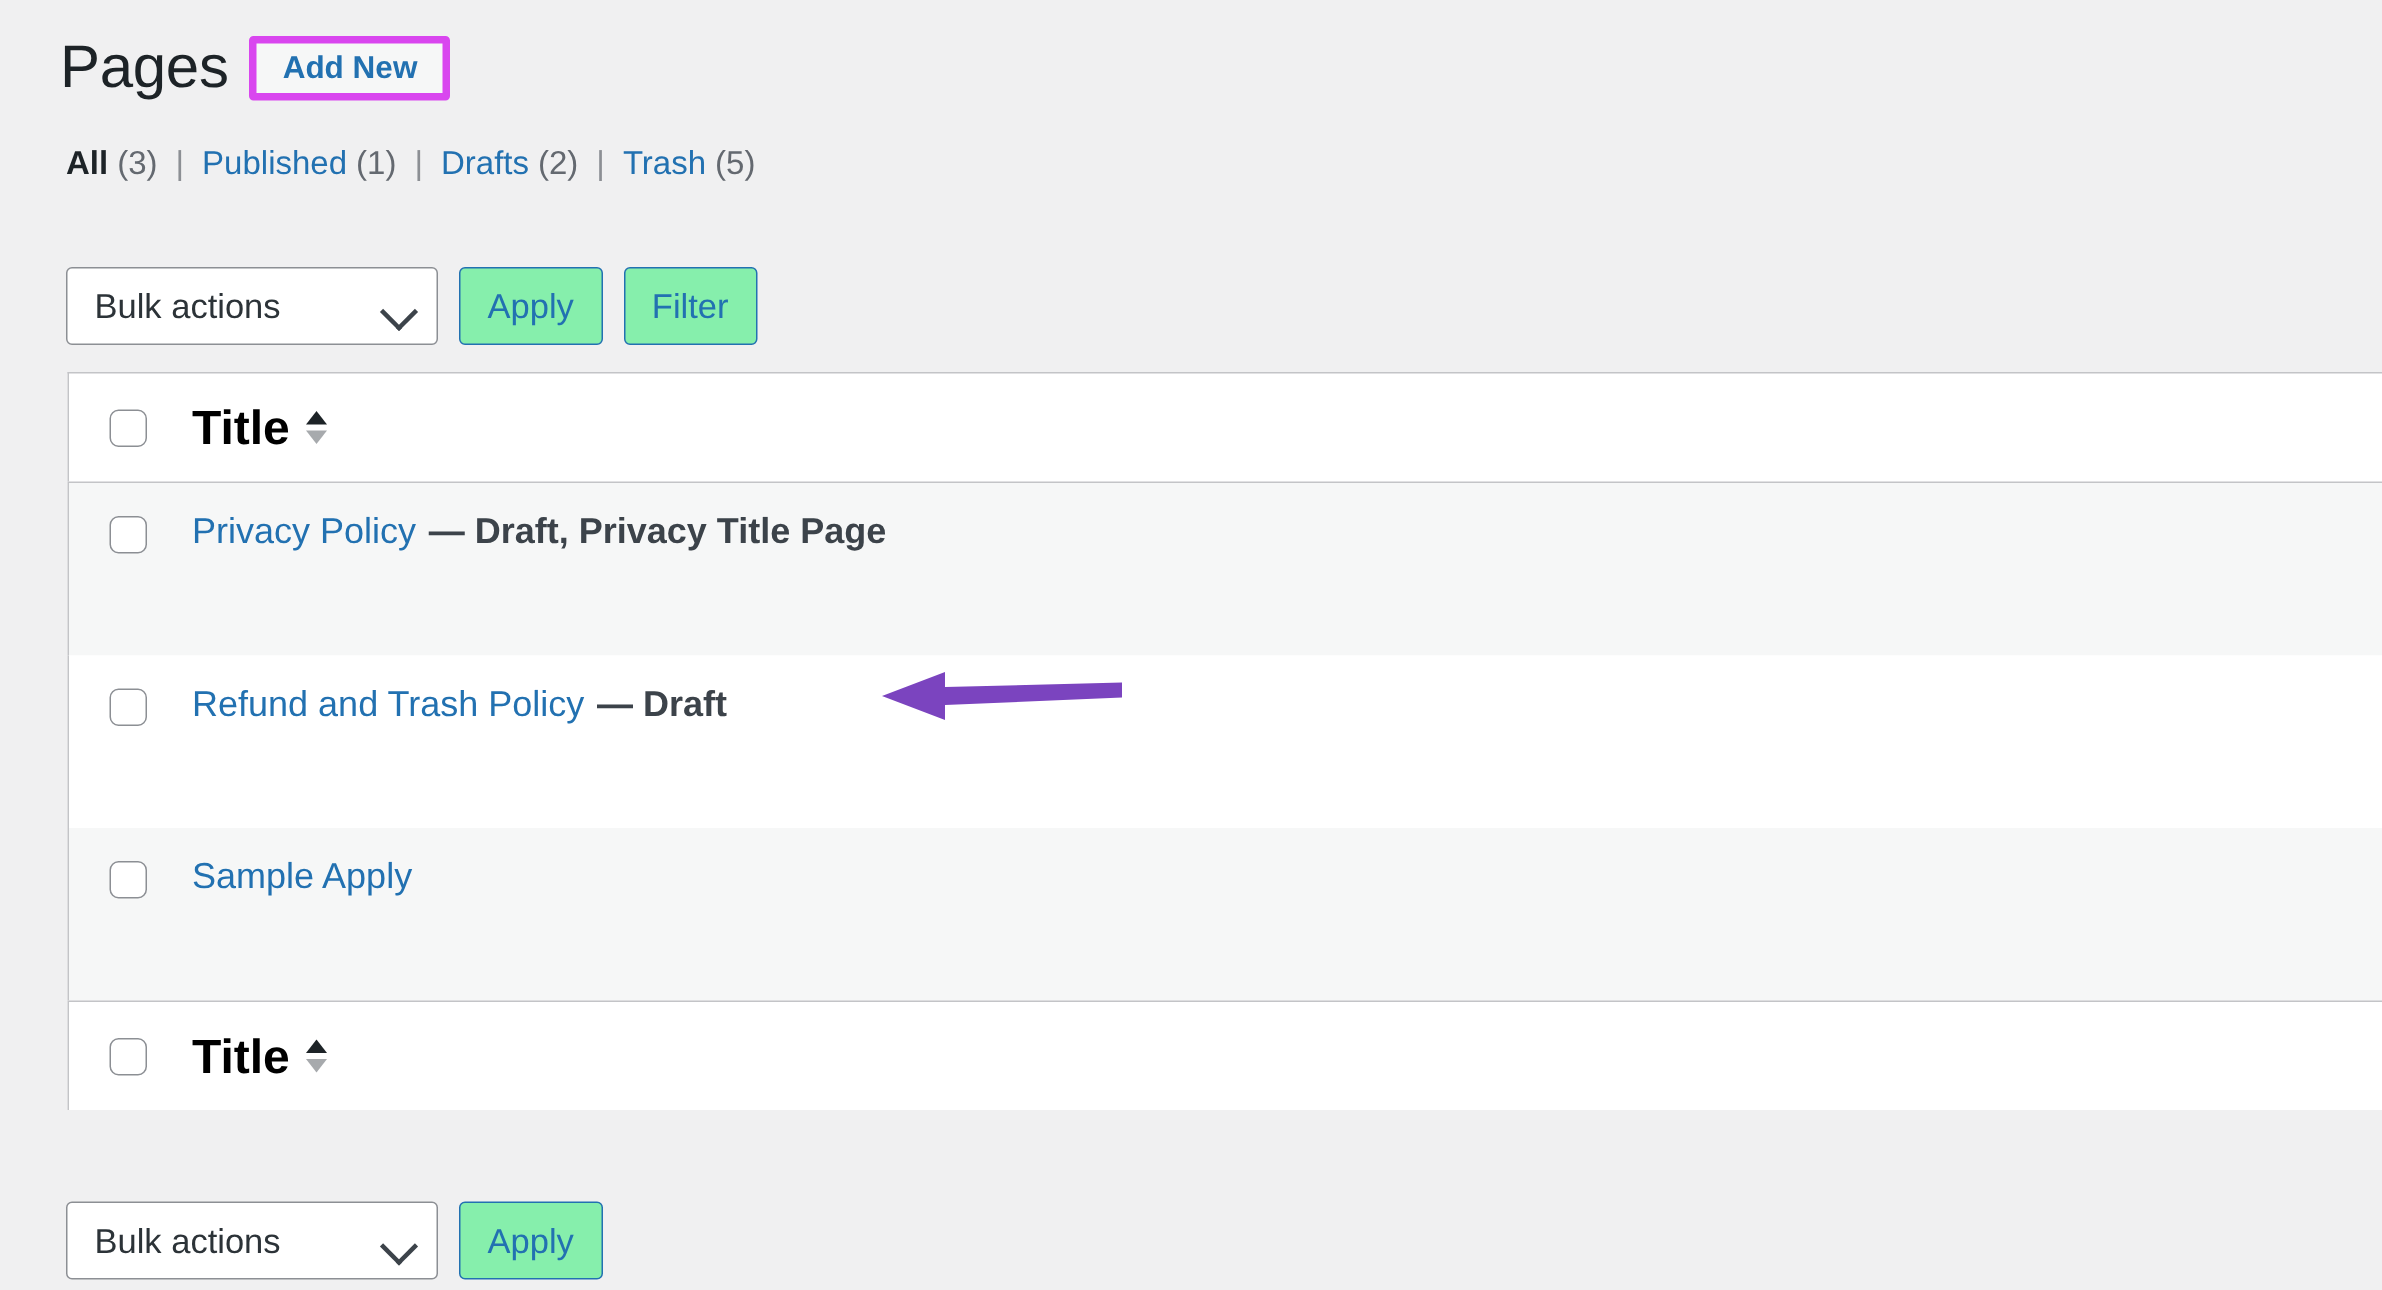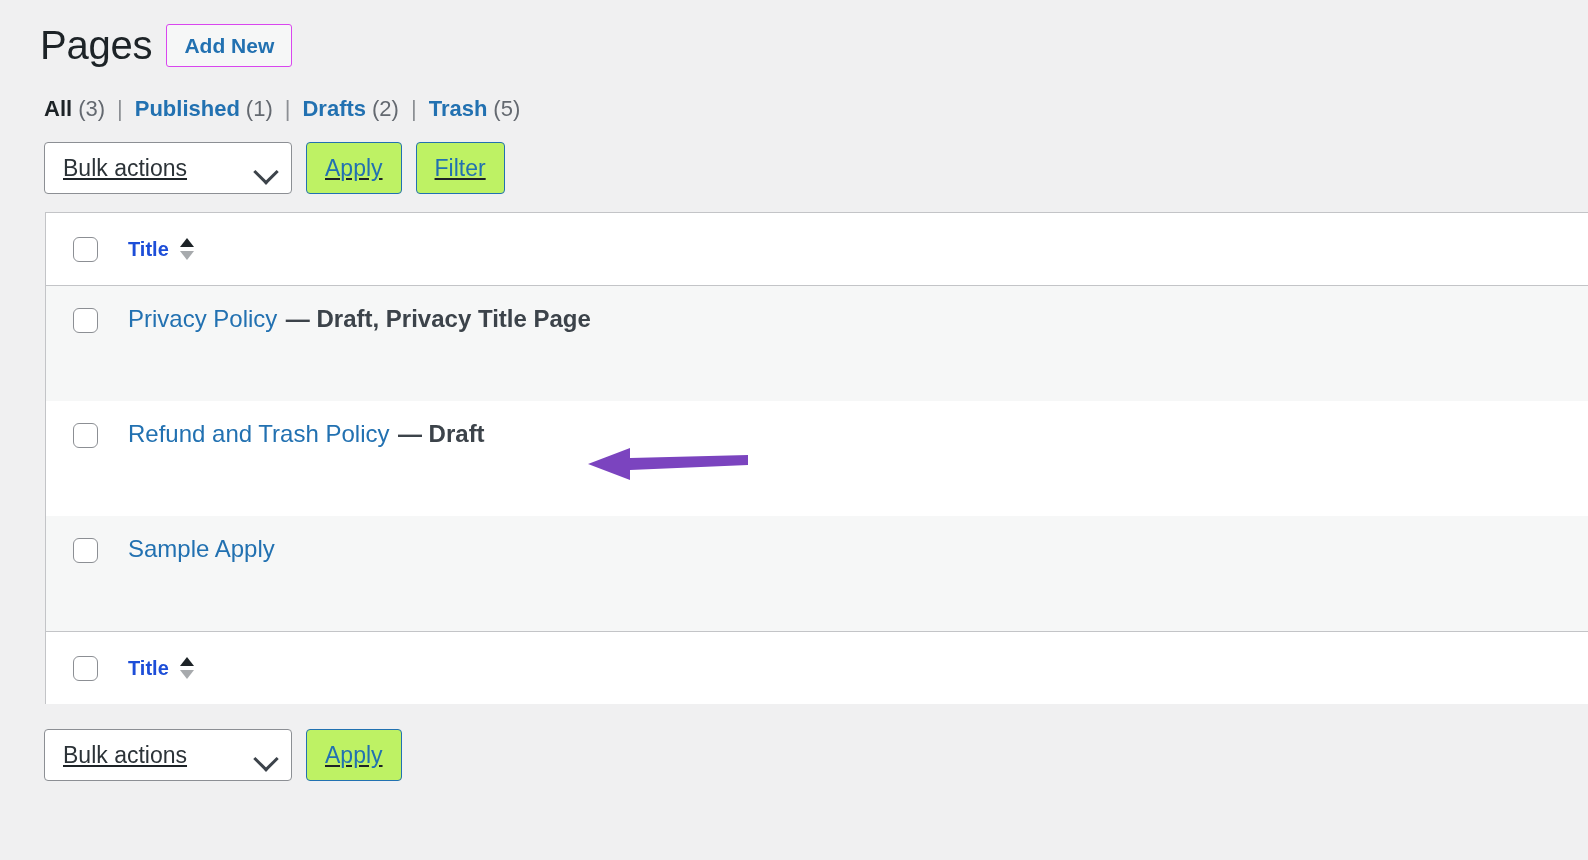--- a/index.html
+++ b/index.html
@@ -33,21 +33,21 @@
     line-height: 1.2;
     color: #1d2327;
     letter-spacing: -0.2px;
   }
   .page-title-action {
     display: inline-flex;
     align-items: center;
     justify-content: center;
     height: 43px;
     padding: 0 17px;
-    border: 1px solid #d946ef;
+    border: 5px solid #d946ef;
     border-radius: 3px;
     background: #f6f7f7;
     color: #2271b1;
     font-size: 21px;
     font-weight: 700;
     line-height: 1;
     cursor: pointer;
     box-sizing: border-box;
   }
 
@@ -65,38 +65,36 @@
   .subsubsub li { display: flex; align-items: flex-start; }
   .subsubsub .sep {
     color: #8c8f94;
     margin: 0 12px;
     font-weight: 300;
   }
   .subsubsub a {
     color: #2271b1;
     text-decoration: none;
     cursor: pointer;
-    font-weight: bold;
   }
   .subsubsub a.current {
     color: #1d2327;
     font-weight: 700;
   }
   .subsubsub .count {
     color: #646970;
     margin-left: 6px;
   }
 
   
   .tablenav {
     display: flex;
     align-items: flex-end;
     padding: 22px 0 0 44px;
     gap: 14px;
-    text-decoration: underline;
   }
   .tablenav.bottom { padding-top: 25px; }
 
   .wp-select {
     position: relative;
     display: inline-flex;
     align-items: center;
     height: 52px;
     min-width: 248px;
     padding: 0 46px 0 18px;
@@ -118,28 +116,29 @@
     border-right: 3px solid #3c434a;
     border-bottom: 3px solid #3c434a;
     transform: rotate(45deg);
   }
   .wp-button {
     display: inline-flex;
     align-items: center;
     justify-content: center;
     height: 52px;
     padding: 0 18px;
-    background: #bef264;
+    background: #86efac;
     border: 1px solid #2271b1;
     border-radius: 4px;
     color: #2271b1;
     font-size: 23px;
     line-height: 1;
     box-sizing: border-box;
     cursor: pointer;
+    margin-top: 36px;
   }
 
   
   .wp-list-table {
     margin: 18px 0 0 45px;
     width: 1560px;
     border-collapse: collapse;
     background: #fff;
     border-left: 1px solid #c3c4c7;
     border-top: 1px solid #c3c4c7;
@@ -188,22 +187,22 @@
     display: block;
   }
 
   .col-title-head {
     display: flex;
     align-items: center;
     gap: 11px;
     padding-left: 0;
   }
   .sort-link {
-    color: #1d4ed8;
-    font-size: 20px;
+    color: #000000;
+    font-size: 32px;
     text-decoration: none;
     cursor: pointer;
   }
   .sorting-indicator {
     display: inline-flex;
     flex-direction: column;
     justify-content: center;
     gap: 4px;
     width: 14px;
   }

